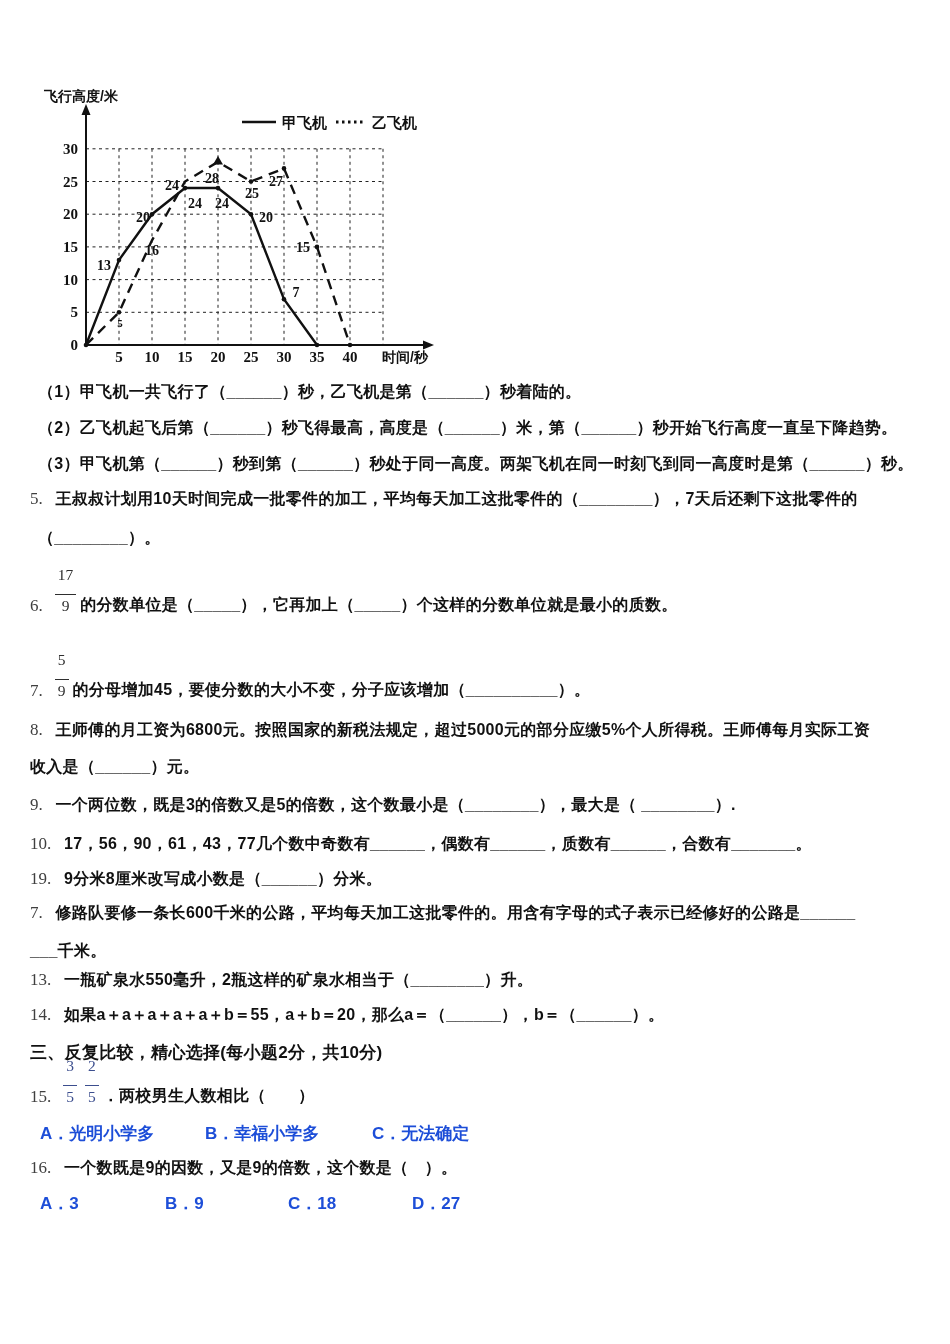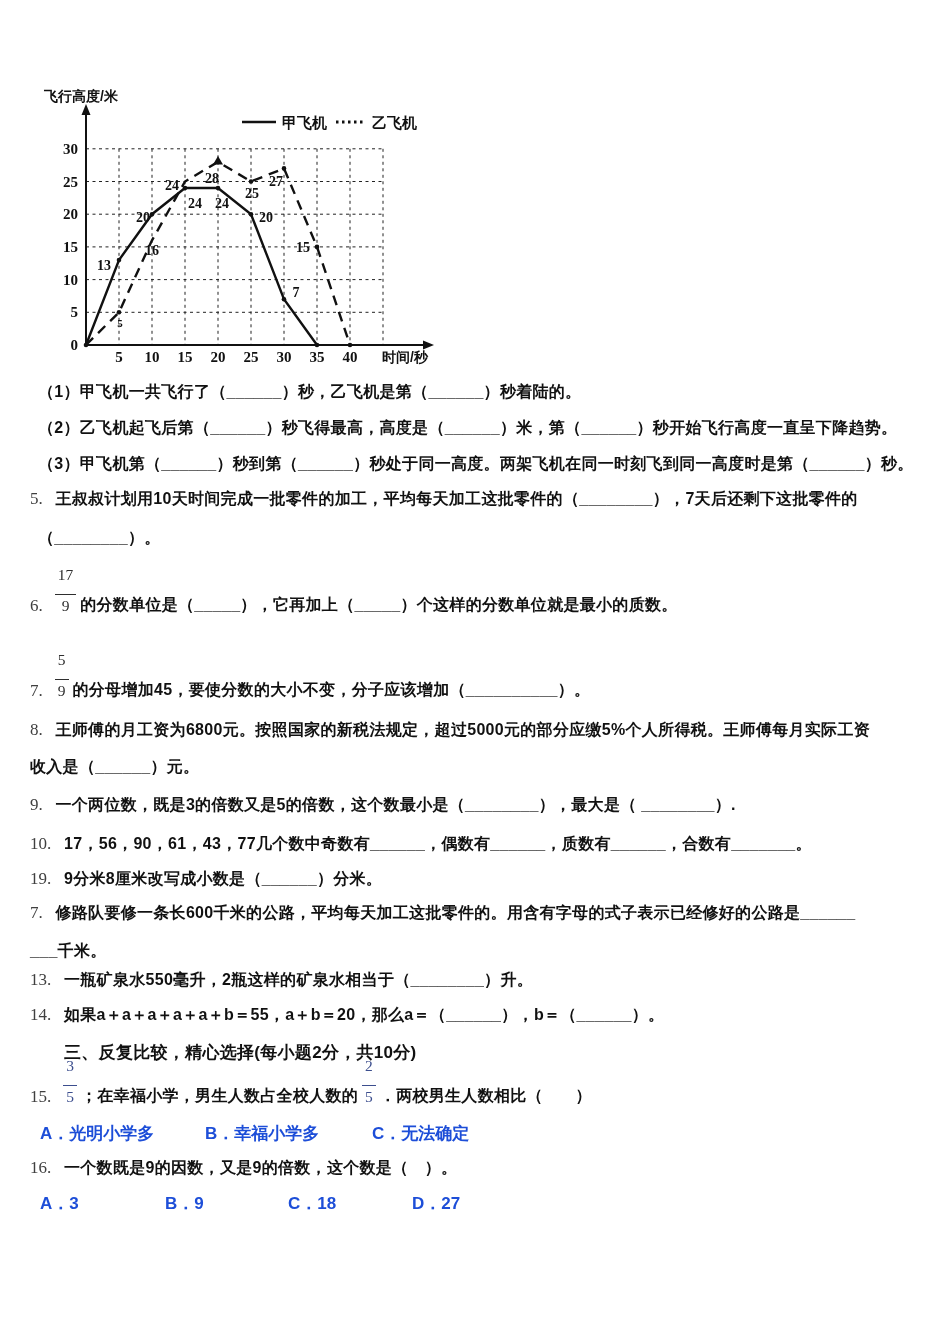--- a/index.html
+++ b/index.html
@@ -19,21 +19,21 @@
   .frac{
     display:inline-block;text-align:center;font-family:"Liberation Serif",serif;
     font-weight:400;font-size:15.5px;line-height:1.3;margin:0 4px;letter-spacing:0;
   }
   .frac .num{display:block;border-bottom:1.6px solid currentColor;padding:0 3px 9px;}
   .frac .den{display:block;padding-top:1px;}
   .frac-dark{color:#2e2e2e;}
   .frac-blue{color:#3c4e8e;}
   .optrow{position:absolute;left:0;top:0;width:950px;height:24px;}
   .opt{position:absolute;font-size:17px;font-weight:700;white-space:nowrap;color:#1d4ed8;}
-  .sec{font-size:17px;margin-left:34px;}
+  .sec{font-size:17px;}
   
   .grid{stroke:#222;stroke-width:1;stroke-dasharray:3 3.5;fill:none}
   .axis{stroke:#111;stroke-width:2;fill:none}
   .ink{fill:#111;stroke:none}
   .l-solid{stroke:#111;stroke-width:2.4;fill:none}
   .l-dashed{stroke:#111;stroke-width:2.4;fill:none;stroke-dasharray:10 7}
   .l-dotted{stroke:#111;stroke-width:2.8;fill:none;stroke-dasharray:2.5 3.5}
   .ticklabel{font:700 15px "Liberation Serif",serif;fill:#111}
   .plabel{font:700 14px "Liberation Serif",serif;fill:#111}
   .plabel-small{font:700 11px "Liberation Serif",serif;fill:#111}
@@ -190,21 +190,20 @@
 <div class="line sec" style="left:30px;top:1041px">
   <span>三、反复比较，精心选择(每小题2分，共10分)</span>
 </div>
 
 <div class="line flexline" style="left:30px;top:1056px">
   <span class="qnum">15.</span>
   <span class="frac frac-blue">
     <span class="num">3</span>
     <span class="den">5</span>
   </span>
-  <span>；在幸福小学，男生人数占全校人数的</span>
   <span class="frac frac-blue">
     <span class="num">2</span>
     <span class="den">5</span>
   </span>
   <span>．两校男生人数相比（　　）</span>
 </div>
 <div class="optrow" style="top:1122px">
   <span class="opt" style="left:40px">A．光明小学多</span>
   <span class="opt" style="left:205px">B．幸福小学多</span>
   <span class="opt" style="left:372px">C．无法确定</span>

